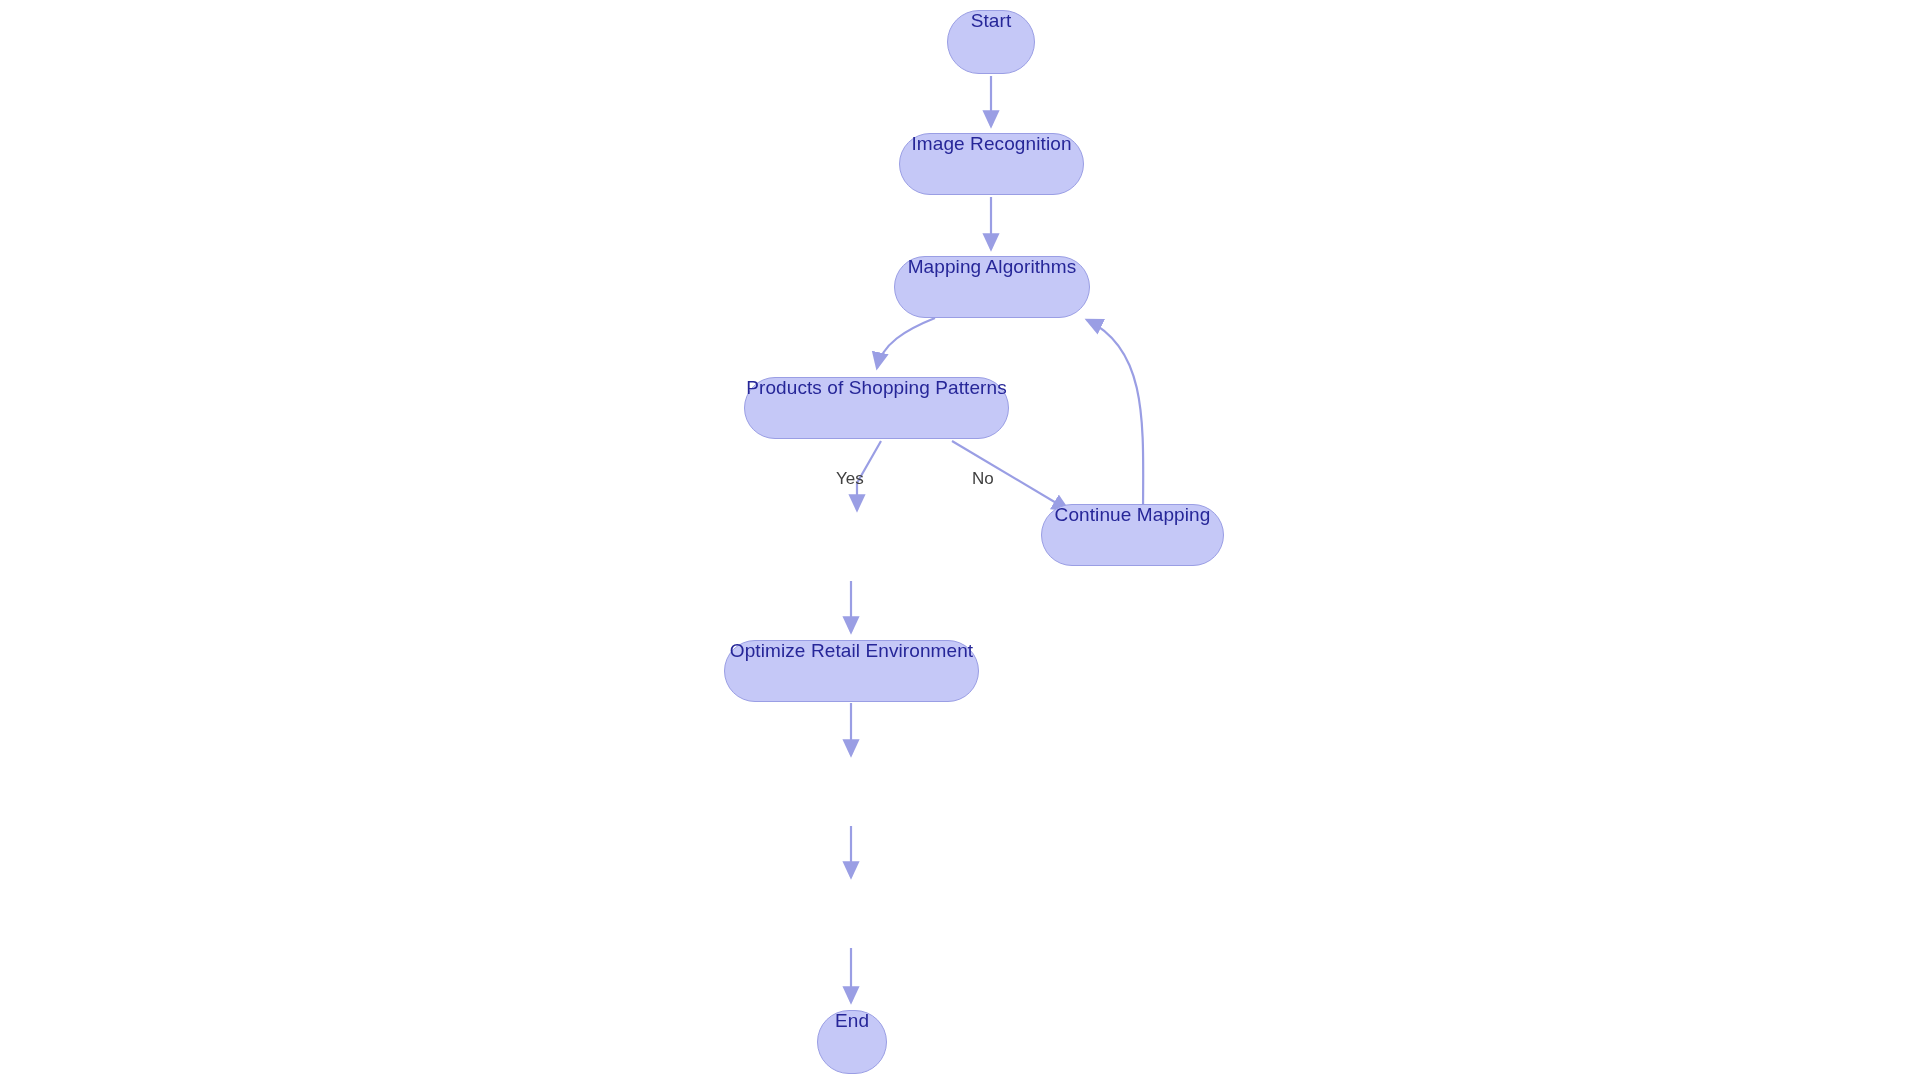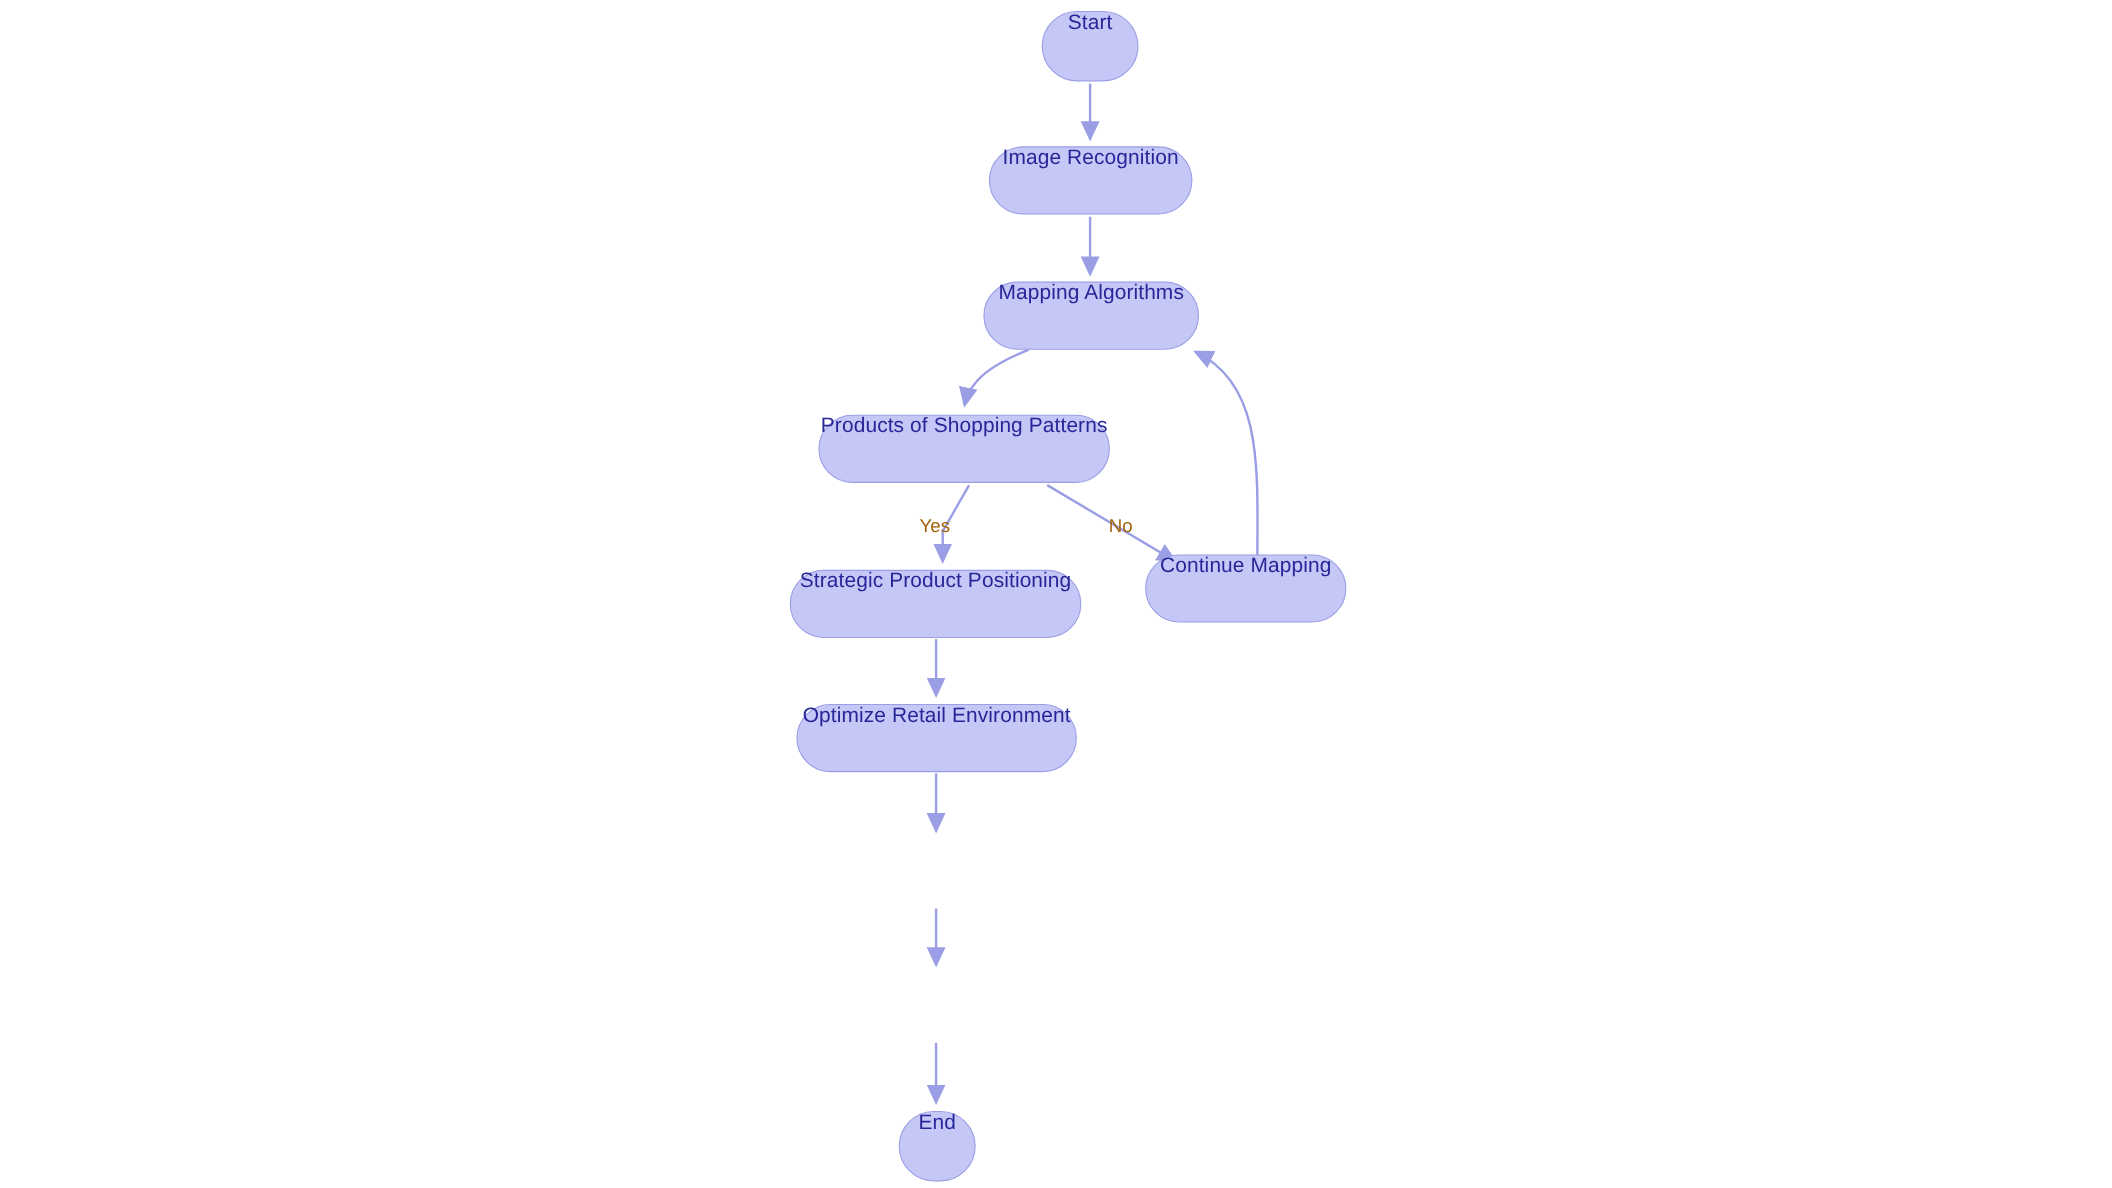--- a/index.html
+++ b/index.html
@@ -40,21 +40,21 @@
     letter-spacing: 0.1px;
     white-space: nowrap;
     line-height: 1;
     cursor: default;
   }
   .node.terminal {
     font-size: 19px;
   }
   .edge-label {
     position: absolute;
-    color: #a16207;
+    color: #404040;
     font-size: 17px;
     line-height: 1;
     background: transparent;
     white-space: nowrap;
     cursor: default;
   }
 </style>
 </head>
 <body>
 
@@ -97,35 +97,32 @@
   </div>
 
   <div class="node" style="left:894px; top:256px; width:196px; height:62px;">
     <span>Mapping Algorithms</span>
   </div>
 
   <div class="node" style="left:744px; top:377px; width:265px; height:62px;">
     <span>Products of Shopping Patterns</span>
   </div>
 
-  <div class="node" style="left:718px; top:518px; width:265px; height:62px;">
-    <span>Strategic Product Positioning</span>
-  </div>
 
   <div class="node" style="left:1041px; top:504px; width:183px; height:62px;">
     <span>Continue Mapping</span>
   </div>
 
   <div class="node" style="left:724px; top:640px; width:255px; height:62px;">
     <span>Optimize Retail Environment</span>
   </div>
 
 
 
   <div class="node terminal" style="left:817px; top:1010px; width:70px; height:64px;">
     <span>End</span>
   </div>
 
   <div class="edge-label" style="left:836px; top:470px;">Yes</div>
 
-  <div class="edge-label" style="left:1008px; top:470px;">No</div>
+  <div class="edge-label" style="left:972px; top:470px;">No</div>
 
 </div>
 
 </body></html>

